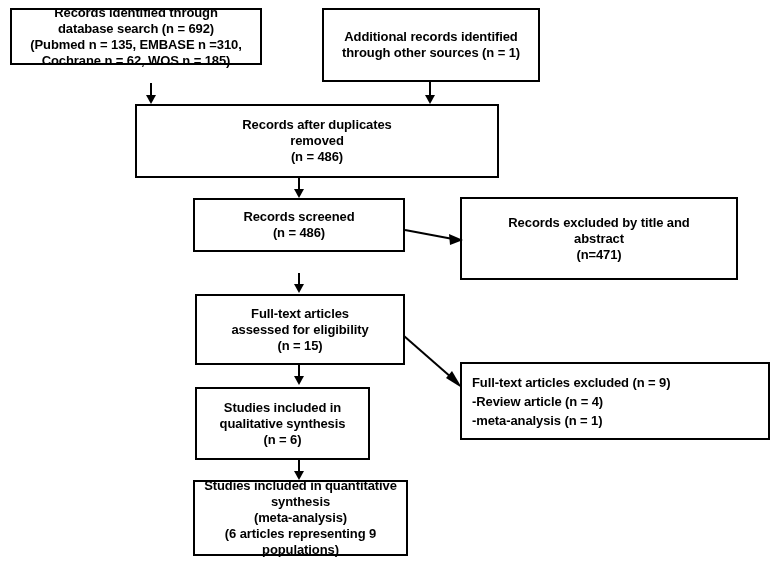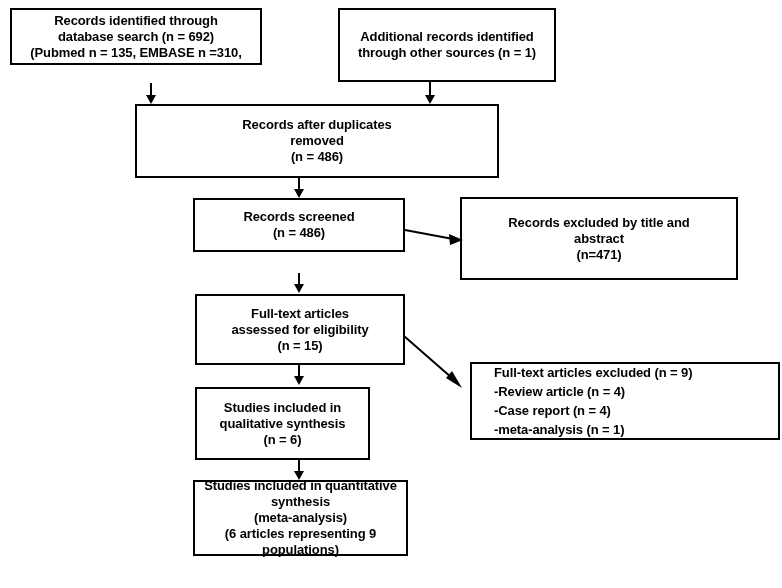--- a/index.html
+++ b/index.html
@@ -28,29 +28,28 @@
     font-weight: bold;
     color: #000000;
     font-size: 13px;
     line-height: 16px;
     letter-spacing: -0.1px;
     padding: 2px 4px;
   }
   .box.left-align {
     align-items: flex-start;
     text-align: left;
-    padding-left: 22px;
-    margin-left: 10px;
+    padding-left: 10px;
   }
   .box .line {
     white-space: nowrap;
   }
   
   #box-identified      { left: 10px;  top: 8px;   width: 252px; height: 57px; }
-  #box-additional      { left: 338px; top: 8px;   width: 218px; height: 74px; }
+  #box-additional      { left: 322px; top: 8px;   width: 218px; height: 74px; }
   #box-duplicates      { left: 118px; top: 104px; width: 364px; height: 74px; margin-left: 17px; }
   #box-screened        { left: 193px; top: 198px; width: 212px; height: 54px; }
   #box-excluded-title  { left: 460px; top: 197px; width: 278px; height: 83px; text-align: center; }
   #box-fulltext        { left: 195px; top: 294px; width: 210px; height: 71px; }
   #box-fulltext-excl   { left: 460px; top: 362px; width: 310px; height: 78px; font-size: 13px; line-height: 19px; }
   #box-qualitative     { left: 195px; top: 387px; width: 175px; height: 73px; }
   #box-quantitative    { left: 193px; top: 480px; width: 215px; height: 76px; text-align: right; }
 
   
   .vline {
@@ -74,20 +73,21 @@
 </style>
 </head>
 <body>
 
 <div id="canvas">
 
   <div class="box" id="box-identified">
     <span class="line">Records identified through</span>
     <span class="line">database search (n = 692)</span>
     <span class="line">(Pubmed n = 135, EMBASE n =310,</span>
+    <span class="line">Cochrane n = 62, WOS n = 185)</span>
   </div>
 
   <div class="box" id="box-additional">
     <span class="line">Additional records identified</span>
     <span class="line">through other sources (n = 1)</span>
   </div>
 
   <div class="box" id="box-duplicates">
     <span class="line">Records after duplicates</span>
     <span class="line">removed</span>
@@ -107,21 +107,20 @@
 
   <div class="box" id="box-fulltext">
     <span class="line">Full-text articles</span>
     <span class="line">assessed for eligibility</span>
     <span class="line">(n = 15)</span>
   </div>
 
   <div class="box left-align" id="box-fulltext-excl">
     <span class="line">Full-text articles excluded (n = 9)</span>
     <span class="line">-Review article (n = 4)</span>
-    <span class="line">-Case report (n = 4)</span>
     <span class="line">-meta-analysis (n = 1)</span>
   </div>
 
   <div class="box" id="box-qualitative">
     <span class="line">Studies included in</span>
     <span class="line">qualitative synthesis</span>
     <span class="line">(n = 6)</span>
   </div>
 
   <div class="box" id="box-quantitative">

